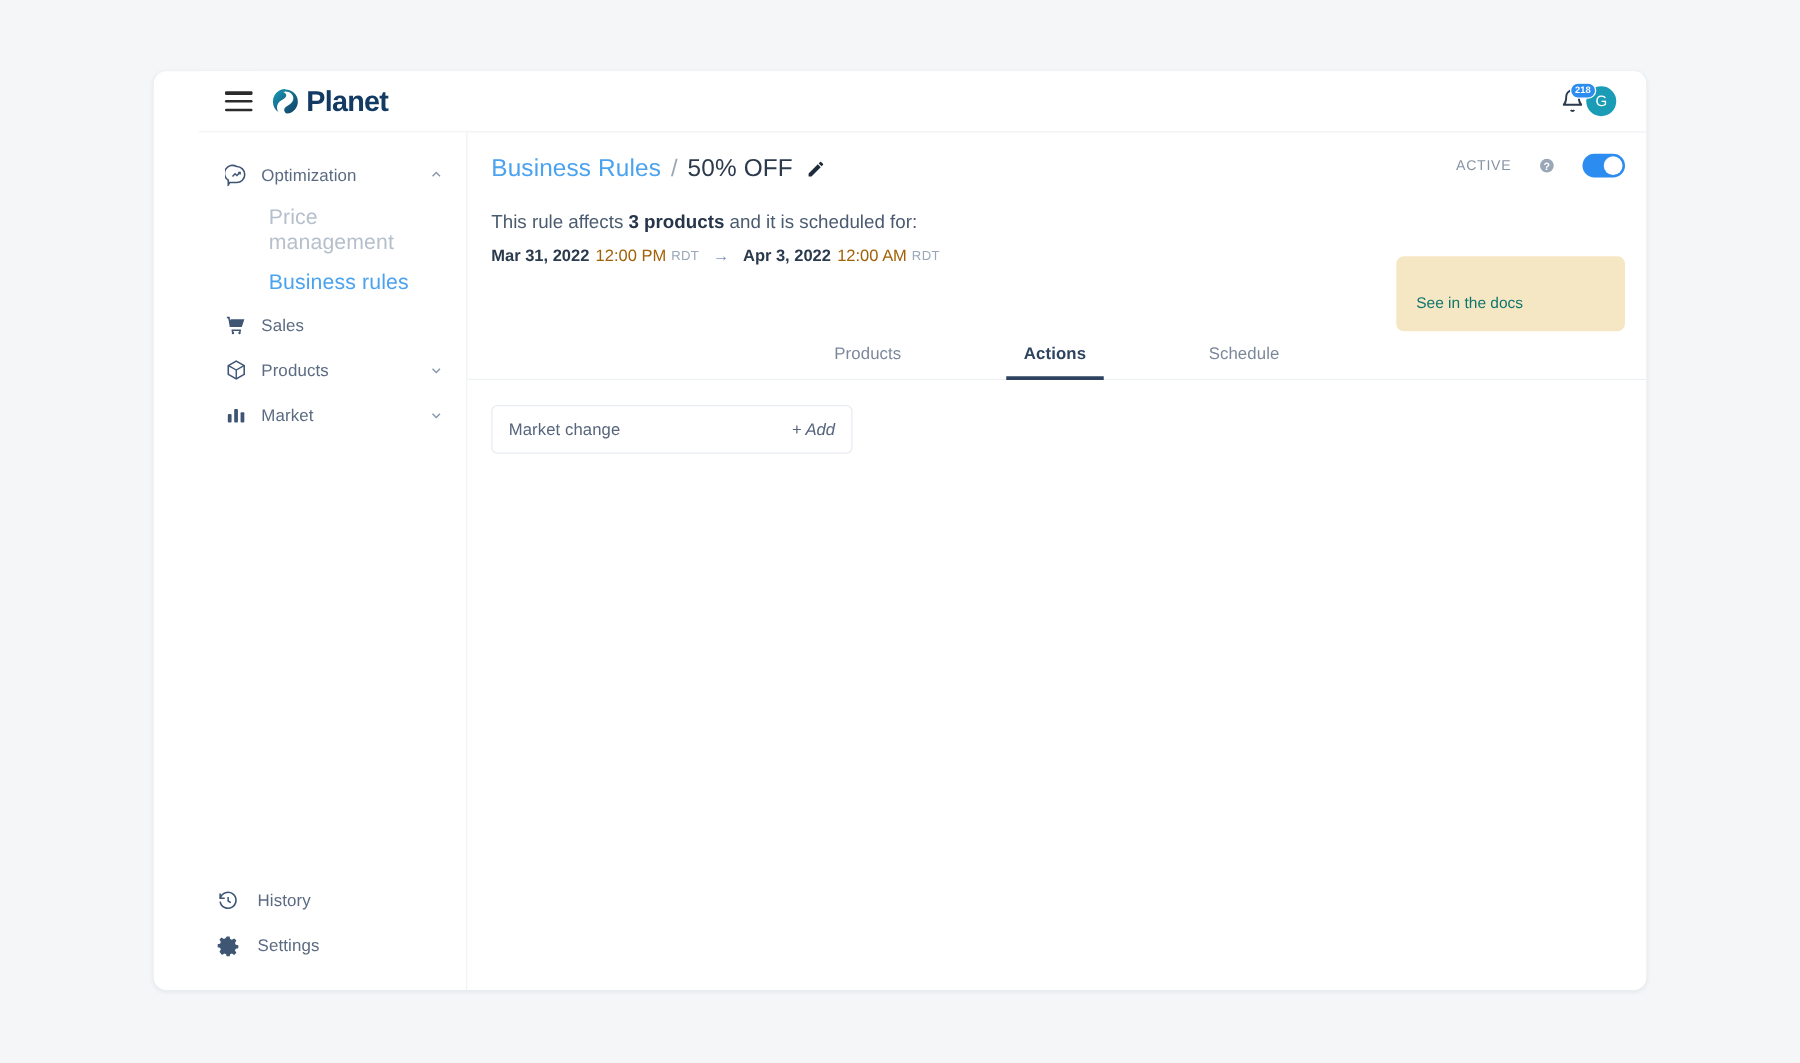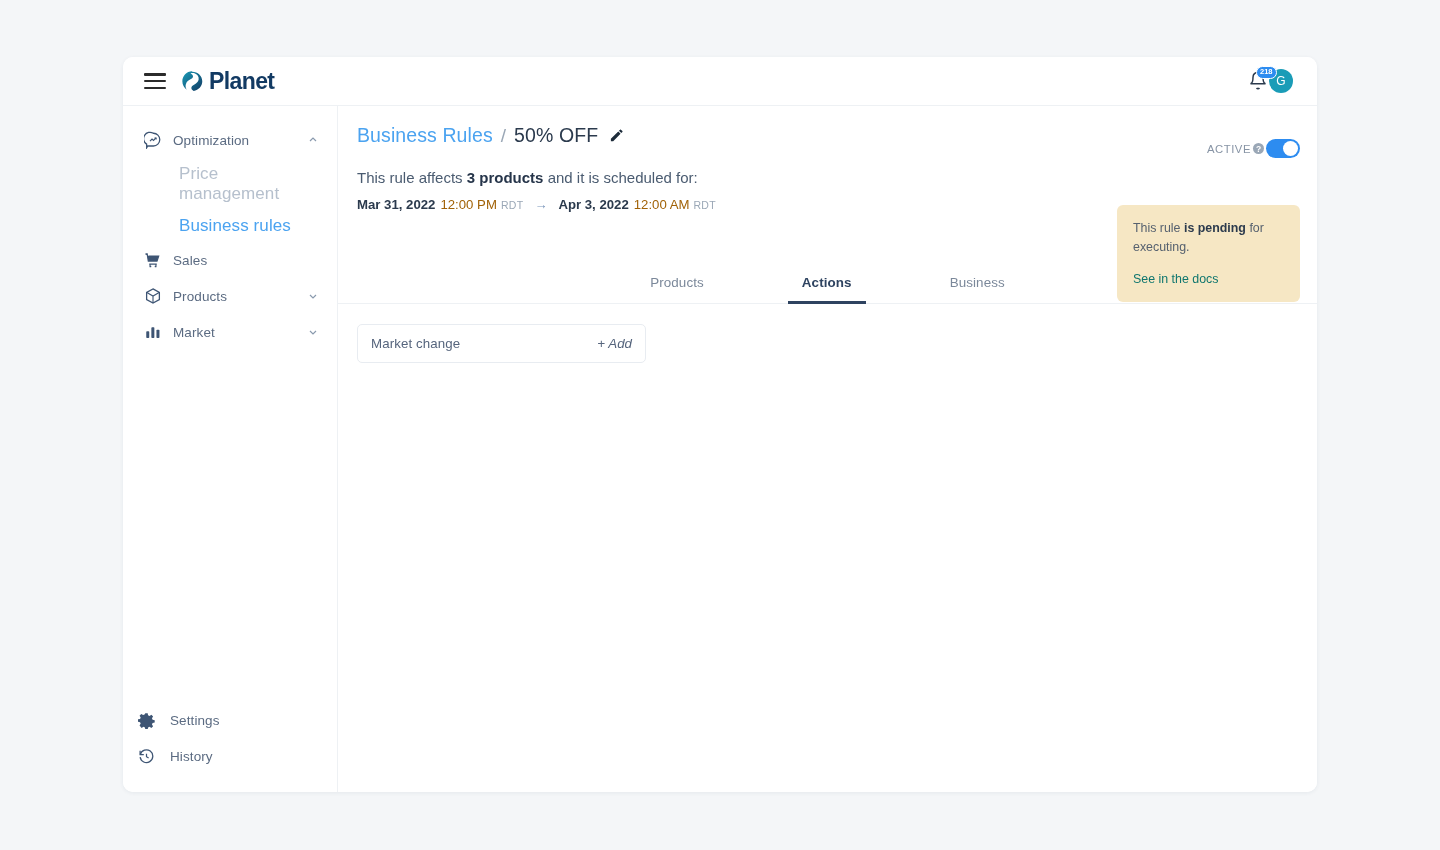--- a/index.html
+++ b/index.html
@@ -18,20 +18,21 @@
     left: 123px;
     top: 57px;
     width: 1194px;
     height: 735px;
     background: #ffffff;
     border-radius: 10px;
     box-shadow: 0 1px 4px rgba(30,50,80,.07);
     overflow: hidden;
     display: flex;
     flex-direction: column;
+    padding-left: 36px;
   }
 
   
   .topbar {
     height: 49px;
     min-height: 49px;
     border-bottom: 1px solid #eef1f4;
     display: flex;
     align-items: center;
     padding: 0 24px 0 21px;
@@ -154,24 +155,24 @@
     padding: 14px 16px 16px;
   }
   .pending-text { font-size: 12.4px; color: #56616f; line-height: 1.5; }
   .pending-text b { color: #2b3a4d; }
   .pending-link { display: block; margin-top: 16px; font-size: 12.4px; color: #0f766e; cursor: pointer; }
 
   
   .status-row {
     position: absolute;
     right: 17px;
-    top: 33px;
+    top: 17px;
     display: flex;
     align-items: center;
-    gap: 2px;
+    gap: 23px;
   }
   .status-label { font-size: 11.3px; color: #8794a5; letter-spacing: .55px; }
   .help-icon {
     width: 11px; height: 11px; border-radius: 50%;
     background: #9aa7b6; color: #fff;
     font-size: 8.5px; font-weight: bold;
     display: flex; align-items: center; justify-content: center;
     cursor: pointer;
   }
   .toggle {
@@ -320,36 +321,36 @@
               <path d="M6 10l6 6 6-6"></path>
             </svg>
         </span>
       </div>
 
       <div class="sidebar-spacer"></div>
 
       <div class="sidebar-bottom">
         <div class="nav-item">
           <span class="nav-icon">
-            <svg width="17" height="17" viewBox="0 0 24 24" fill="#3e5574">
-              <path d="M12 8.2a3.8 3.8 0 1 0 0 7.6 3.8 3.8 0 0 0 0-7.6zm0 6a2.2 2.2 0 1 1 0-4.4 2.2 2.2 0 0 1 0 4.4z"></path>
-              <path d="M10.3 1.6h3.4l.5 3 2.1 .9 2.6-1.6 2.4 2.4-1.6 2.6.9 2.1 3 .5v3.4l-3 .5-.9 2.1 1.6 2.6-2.4 2.4-2.6-1.6-2.1.9-.5 3h-3.4l-.5-3-2.1-.9-2.6 1.6L2.2 19l1.6-2.6-.9-2.1-3-.5v-3.4l3-.5.9-2.1L2.2 5.2 4.6 2.8l2.6 1.6 2.1-.9z"></path>
-            </svg>
-          </span>
-          <span class="nav-label">Settings</span>
-        </div>
-        <div class="nav-item">
-          <span class="nav-icon">
             <svg width="17" height="17" viewBox="0 0 24 24" fill="none" stroke="#3e5574" stroke-width="1.8">
               <path d="M3.2 9.2A9 9 0 1 1 3 13"></path>
               <path d="M3 4v5.3h5.2"></path>
               <path d="M12 8v4.4l3 1.8" stroke-width="1.7"></path>
             </svg>
           </span>
           <span class="nav-label">History</span>
+        </div>
+        <div class="nav-item">
+          <span class="nav-icon">
+            <svg width="17" height="17" viewBox="0 0 24 24" fill="#3e5574">
+              <path d="M12 8.2a3.8 3.8 0 1 0 0 7.6 3.8 3.8 0 0 0 0-7.6zm0 6a2.2 2.2 0 1 1 0-4.4 2.2 2.2 0 0 1 0 4.4z"></path>
+              <path d="M10.3 1.6h3.4l.5 3 2.1 .9 2.6-1.6 2.4 2.4-1.6 2.6.9 2.1 3 .5v3.4l-3 .5-.9 2.1 1.6 2.6-2.4 2.4-2.6-1.6-2.1.9-.5 3h-3.4l-.5-3-2.1-.9-2.6 1.6L2.2 19l1.6-2.6-.9-2.1-3-.5v-3.4l3-.5.9-2.1L2.2 5.2 4.6 2.8l2.6 1.6 2.1-.9z"></path>
+            </svg>
+          </span>
+          <span class="nav-label">Settings</span>
         </div>
       </div>
     </div>
 
     <div class="main">
 
       <div class="main-head">
 
         <div class="crumb-row">
           <span class="crumb-link">Business Rules</span>
@@ -378,31 +379,28 @@
 
         <div class="status-row">
           <span class="status-label">ACTIVE</span>
           <span class="help-icon">?</span>
           <span class="toggle">
             <span class="toggle-knob"></span>
           </span>
         </div>
 
         <div class="pending-card">
-          <div class="pending-text">
-            <span>This rule </span><b>is pending</b><span> for executing.</span>
-          </div>
           <span class="pending-link">See in the docs</span>
         </div>
       </div>
 
       <div class="tabs">
         <div class="tab">Products</div>
         <div class="tab active">Actions</div>
-        <div class="tab">Business</div>
+        <div class="tab">Schedule</div>
       </div>
 
       <div class="content">
         <div class="action-card">
           <span class="action-title">Market change</span>
           <span class="action-add">+ Add</span>
         </div>
       </div>
 
     </div>

